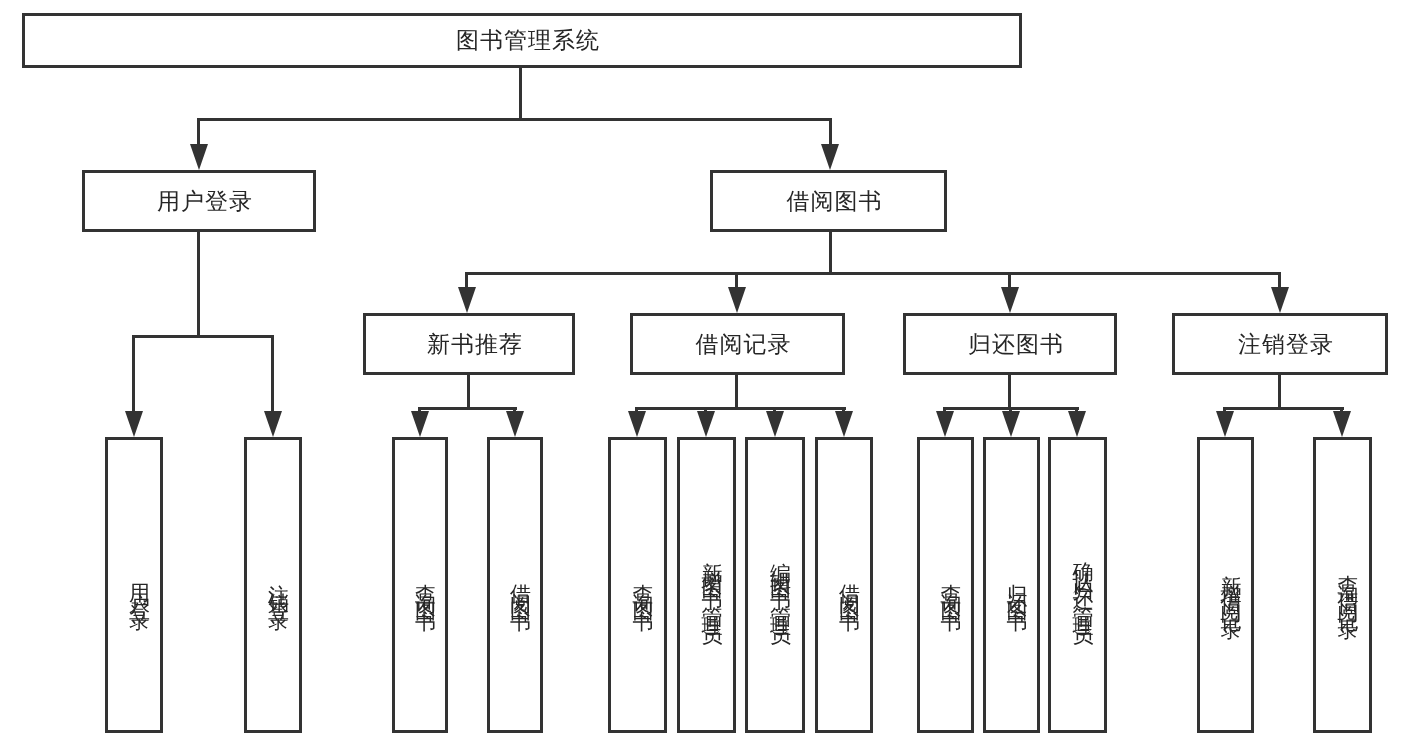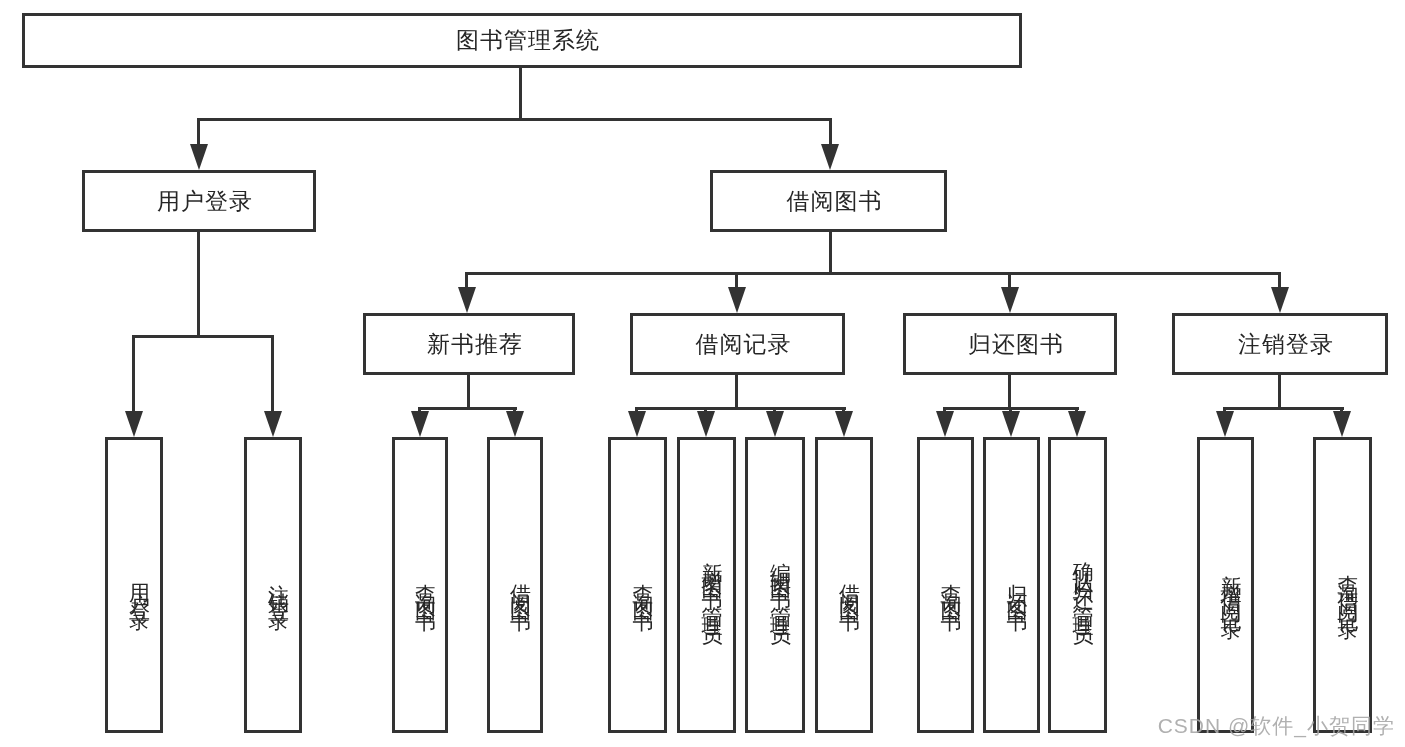--- a/index.html
+++ b/index.html
@@ -139,15 +139,14 @@
   <div class="box vbox" style="left:745px;  top:437px; width:60px; height:296px;">编辑图书（管理员）</div>
   <div class="box vbox" style="left:815px;  top:437px; width:58px; height:296px;">借阅图书</div>
 
   <div class="box vbox" style="left:917px;  top:437px; width:57px; height:296px;">查询图书</div>
   <div class="box vbox" style="left:983px;  top:437px; width:57px; height:296px;">归还图书</div>
   <div class="box vbox" style="left:1048px; top:437px; width:59px; height:296px;">确认归还（管理员）</div>
 
   <div class="box vbox" style="left:1197px; top:437px; width:57px; height:296px;">新增借阅记录</div>
   <div class="box vbox" style="left:1313px; top:437px; width:59px; height:296px;">查询借阅记录</div>
 
-  <div class="watermark">CSDN @软件_小贺同学</div>
 
 </div>
 
 </body></html>

